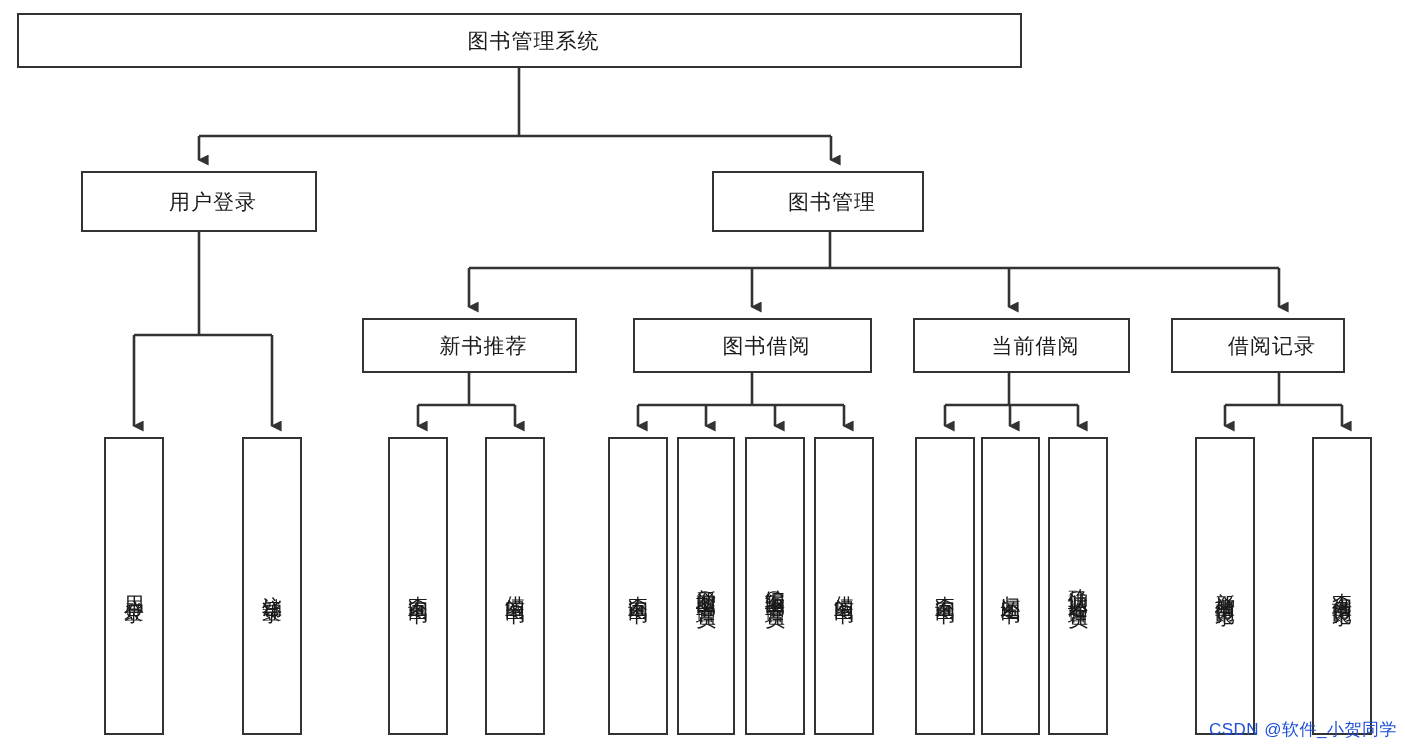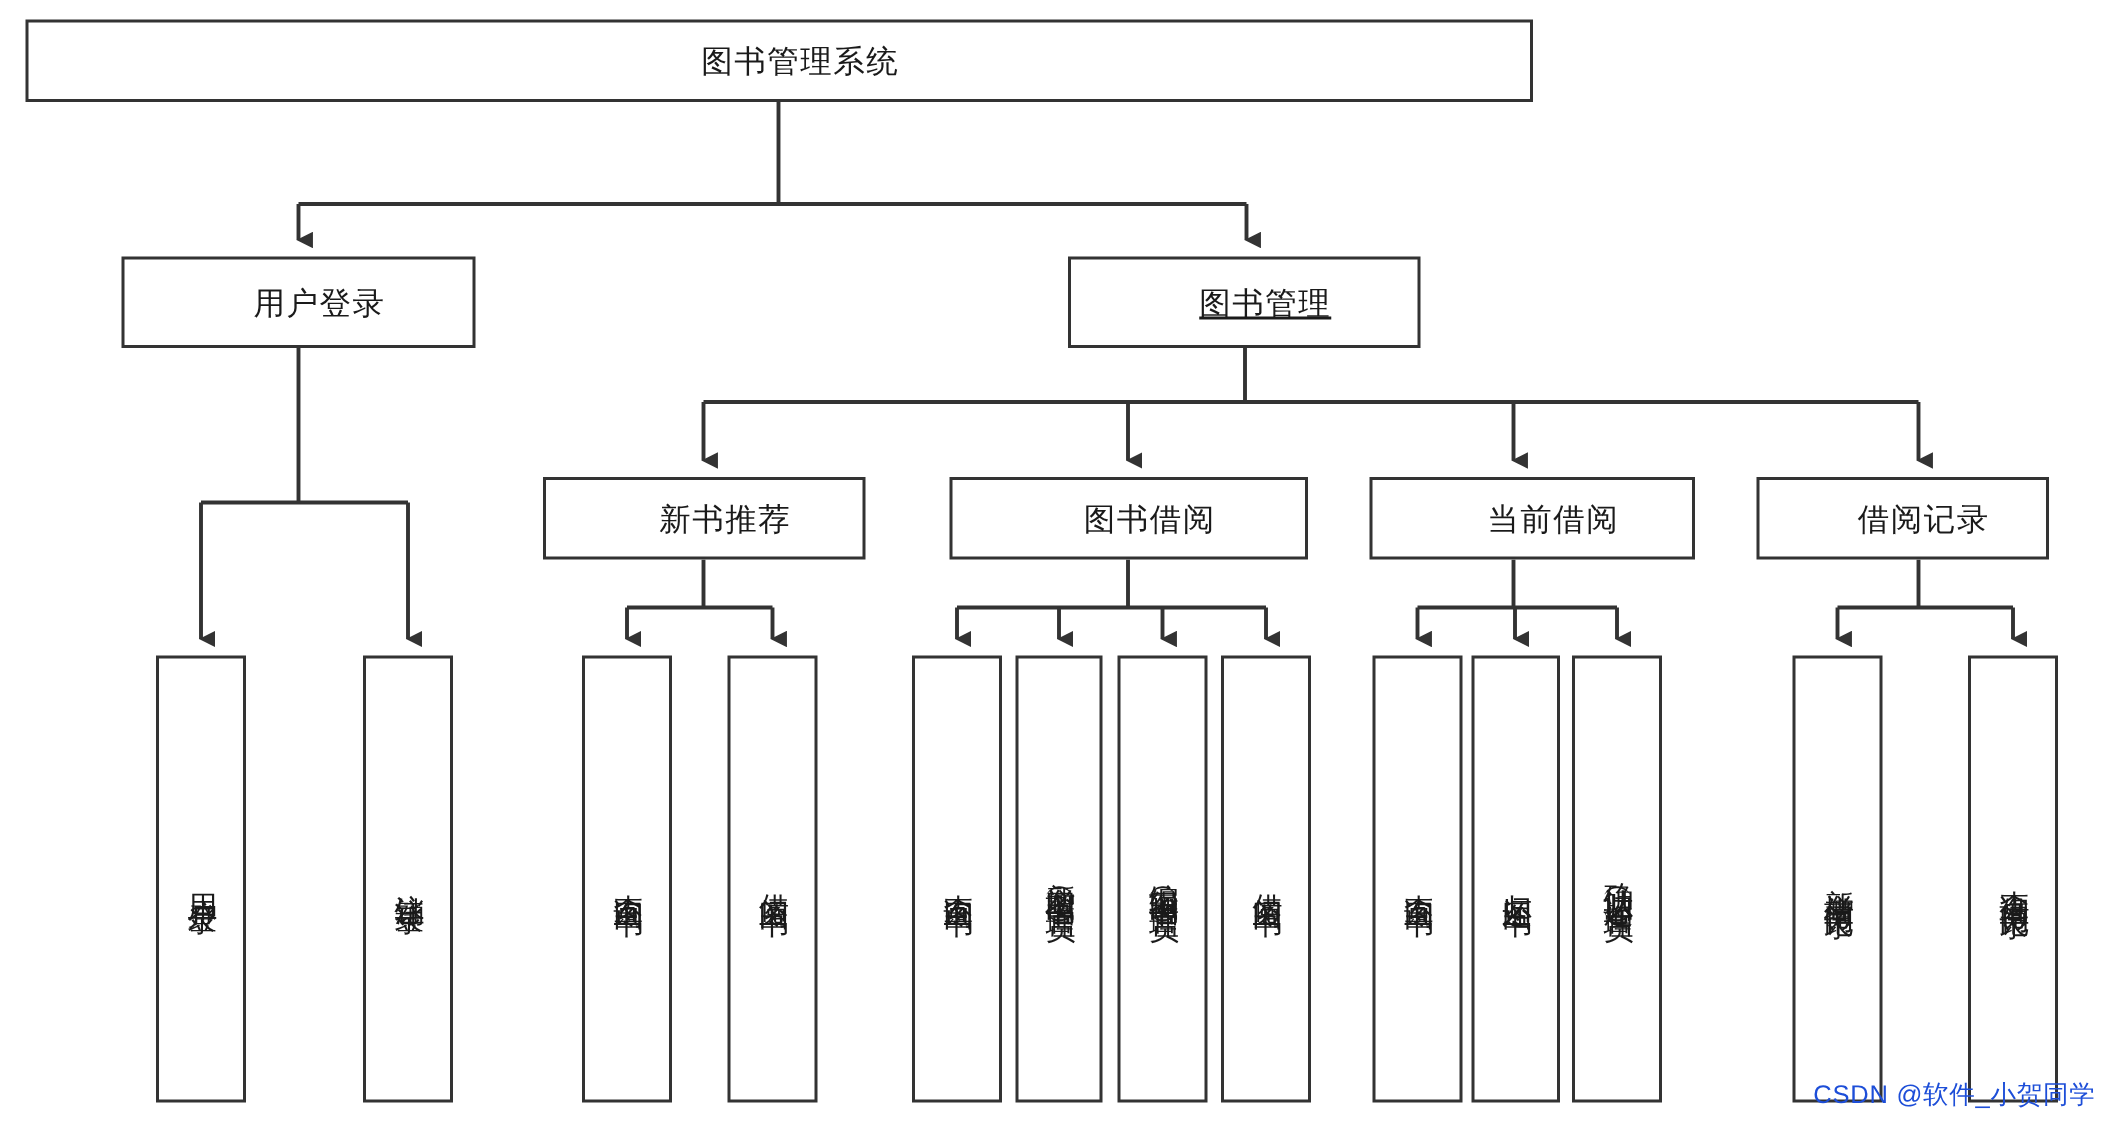--- a/index.html
+++ b/index.html
@@ -123,34 +123,34 @@
     </g>
   </svg>
 
   <div class="node horiz" style="left:17px;top:13px;width:1005px;height:55px;">
     <span class="lbl">图书管理系统</span>
   </div>
 
   <div class="node horiz" style="left:81px;top:171px;width:236px;height:61px;">
     <span class="lbl">用户登录</span>
   </div>
-  <div class="node horiz" style="left:712px;top:171px;width:235px;height:61px;text-decoration:underline;">
+  <div class="node horiz" style="left:712px;top:171px;width:212px;height:61px;">
     <span class="lbl">图书管理</span>
   </div>
 
   <div class="node horiz" style="left:362px;top:318px;width:215px;height:55px;">
     <span class="lbl">新书推荐</span>
   </div>
   <div class="node horiz" style="left:633px;top:318px;width:239px;height:55px;">
     <span class="lbl">图书借阅</span>
   </div>
   <div class="node horiz" style="left:901px;top:318px;width:217px;height:55px;margin-left:12px;">
     <span class="lbl">当前借阅</span>
   </div>
-  <div class="node horiz" style="left:1171px;top:318px;width:195px;height:55px;">
+  <div class="node horiz" style="left:1171px;top:318px;width:174px;height:55px;">
     <span class="lbl">借阅记录</span>
   </div>
 
   <div class="node vert" style="left:104px;top:437px;width:60px;height:298px;">
     <span class="lbl">用户登录</span>
   </div>
   <div class="node vert" style="left:242px;top:437px;width:60px;height:298px;">
     <span class="lbl">注销登录</span>
   </div>
 

